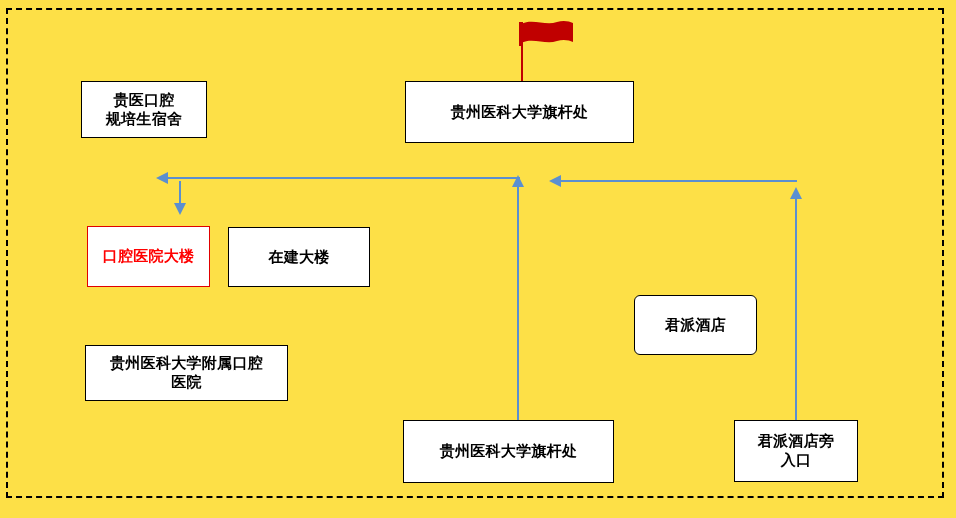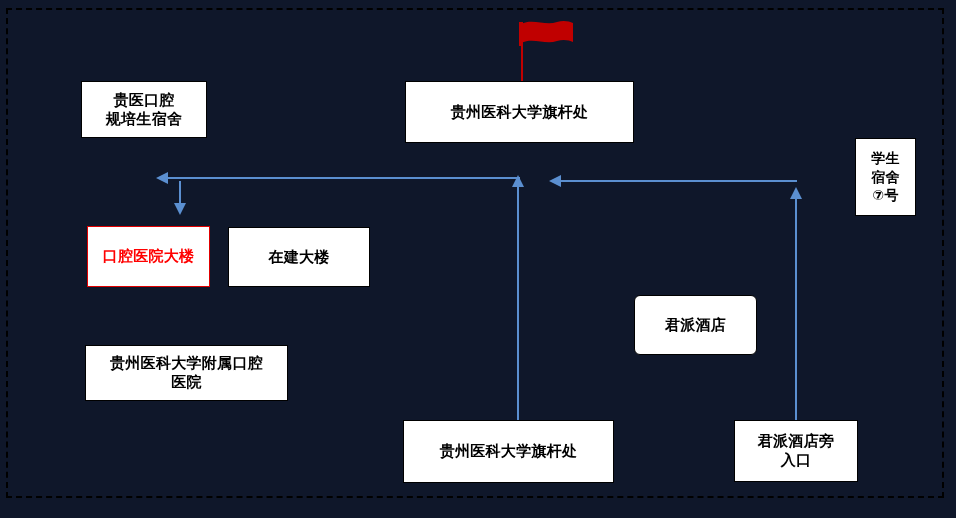--- a/index.html
+++ b/index.html
@@ -8,21 +8,21 @@
     padding: 0;
     background: #ffffff;
   }
   body {
     font-family: "DejaVu Sans", "Liberation Sans", sans-serif;
   }
   #canvas {
     position: relative;
     width: 956px;
     height: 518px;
-    background: #0f172a;
+    background: #fde047;
     overflow: hidden;
   }
   
   #frame {
     position: absolute;
     left: 6px;
     top: 8px;
     width: 938px;
     height: 490px;
     border: 2px dashed #000000;
@@ -135,25 +135,20 @@
 
   <div class="node" style="left:81px; top:81px; width:126px; height:57px;">
     <span class="txt">贵医口腔
 规培生宿舍</span>
   </div>
 
   <div class="node" style="left:405px; top:81px; width:229px; height:62px;">
     <span class="txt">贵州医科大学旗杆处</span>
   </div>
 
-  <div class="node dorm" style="left:855px; top:138px; width:61px; height:78px;">
-    <span class="txt">学生
-宿舍
-⑦号</span>
-  </div>
 
 
   <div class="node red" style="left:87px; top:226px; width:123px; height:61px;">
     <span class="txt">口腔医院大楼</span>
   </div>
 
   <div class="node" style="left:228px; top:227px; width:142px; height:60px;">
     <span class="txt">在建大楼</span>
   </div>
 

